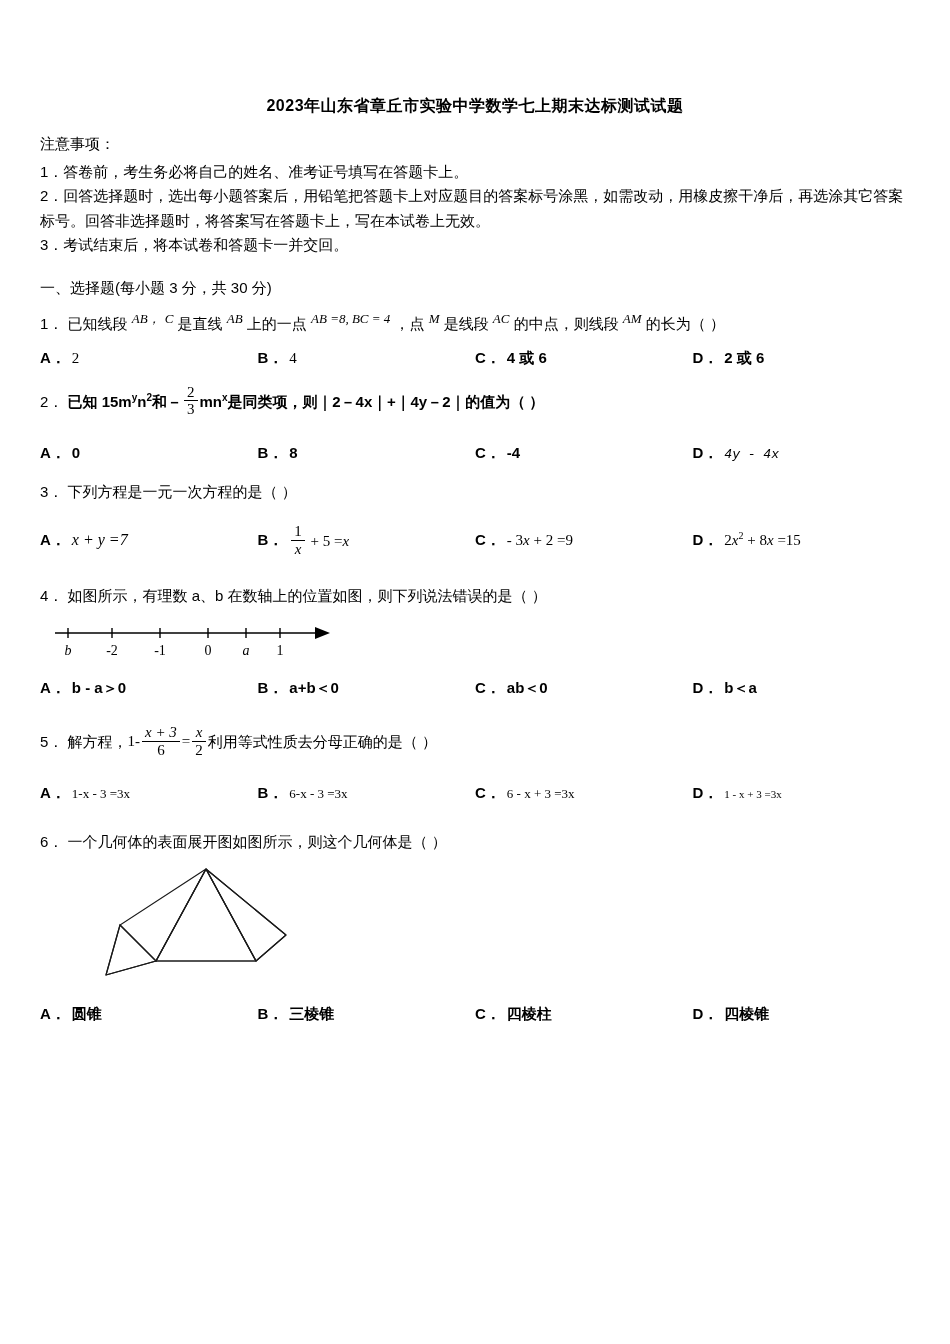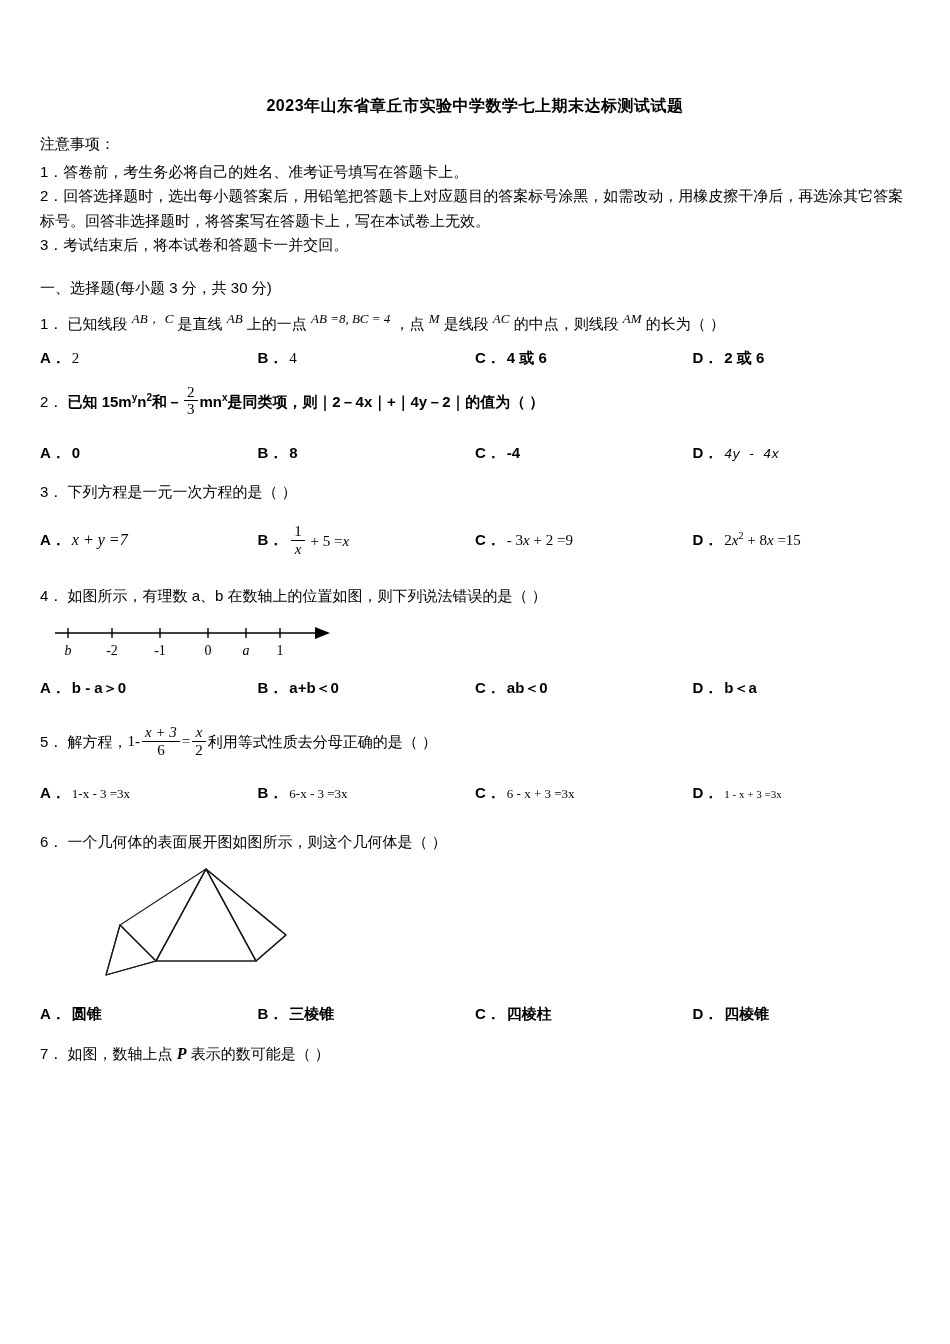--- a/index.html
+++ b/index.html
@@ -390,21 +390,15 @@
       <div>
           <span class="opt">
             <span class="opt-letter">D．</span>
             <span class="opt-text-sans">四棱锥</span>
           </span>
         </div>
     </div>
 
     <div class="spacer-sm"></div>
 
-    <div class="q">
-      <span class="stem-num">7．</span>
-      <span>如图，数轴上点</span>
-      <span class="mathit" style="font-weight:bold;">P</span>
-      <span>表示的数可能是（       ）</span>
-    </div>
 
   </div>
 </div>
 
 </body></html>

